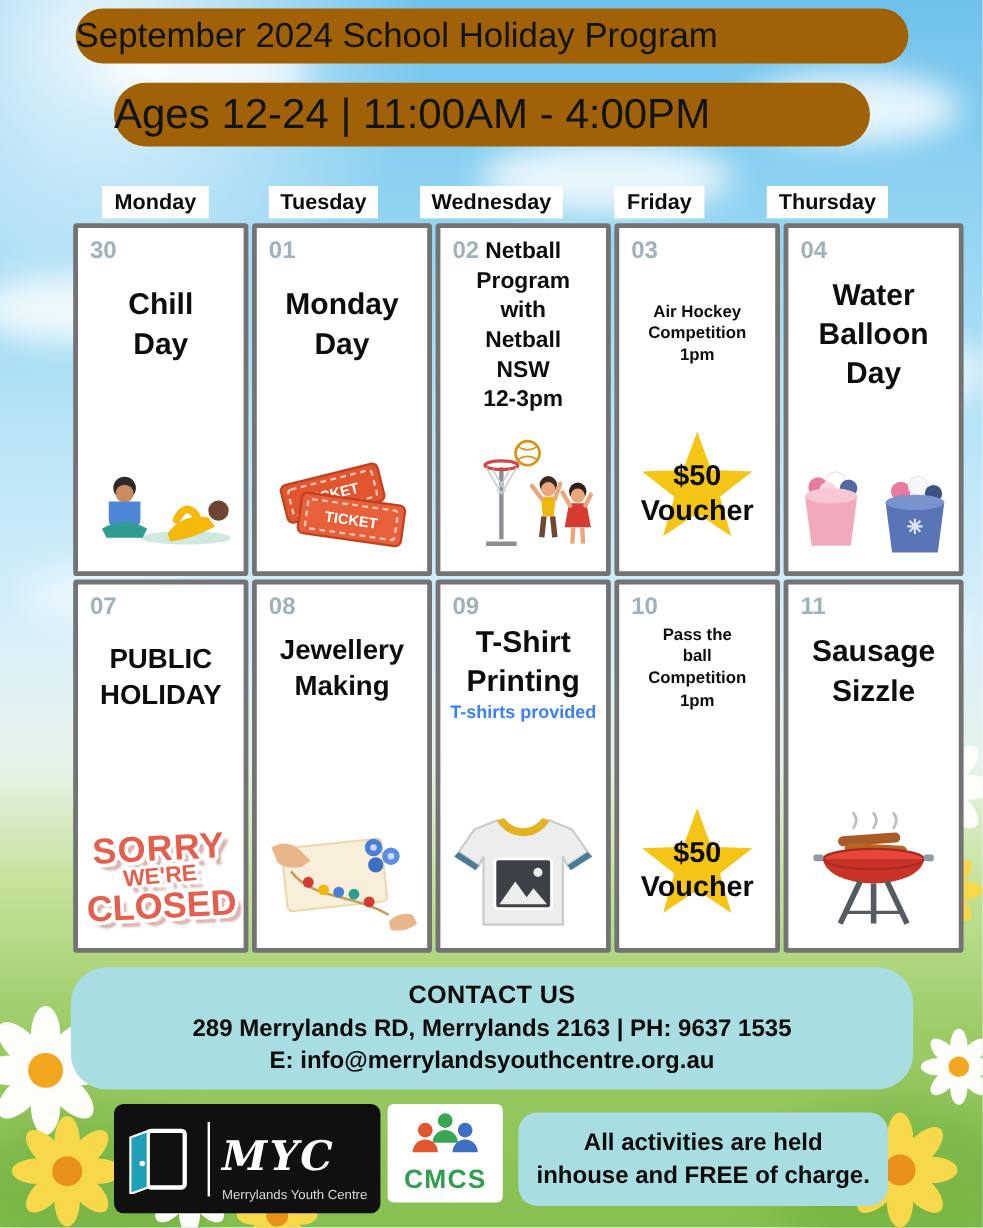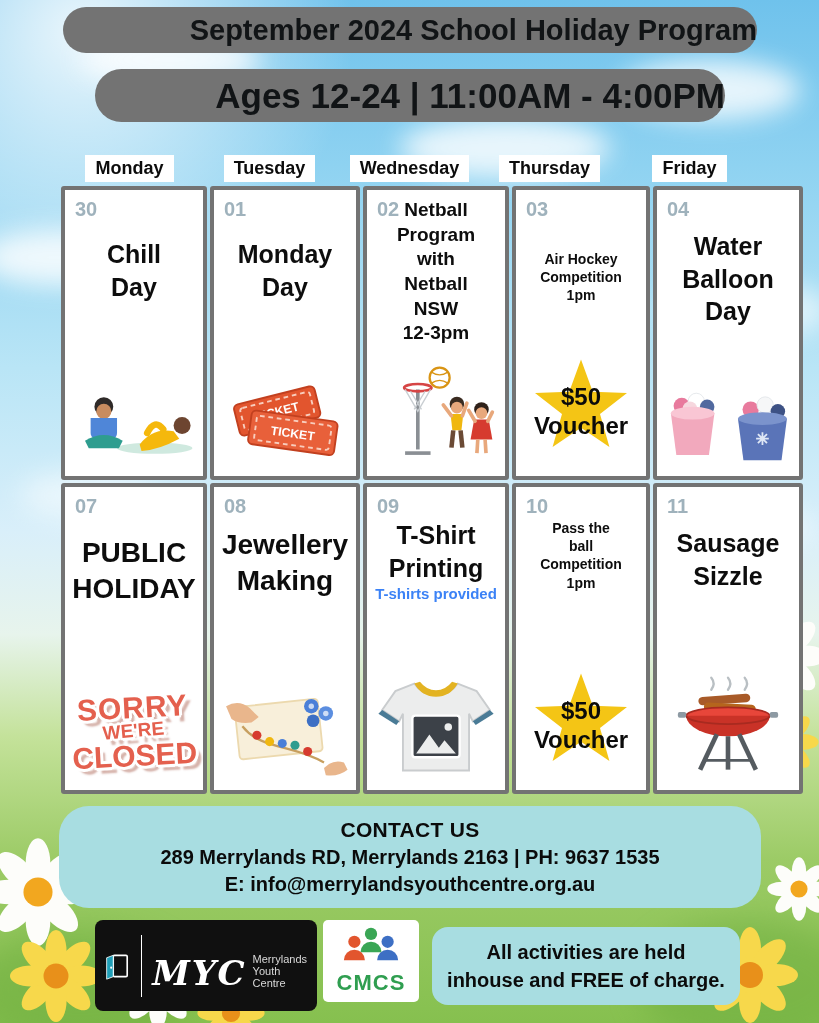--- a/index.html
+++ b/index.html
@@ -10,40 +10,40 @@
   .bg { position:absolute; inset:0; z-index:0;
     background:
       radial-gradient(circle at 10% 3%, rgba(255,255,255,.85), rgba(255,255,255,0) 22%),
       linear-gradient(180deg,#6fc2ec 0%,#8ed2f1 16%,#b9e5f6 36%,#d9effa 52%,#e7f4ec 62%,#c4e29a 72%,#9ccb66 84%,#86c04f 100%);
   }
   .cloud { position:absolute; background:#fff; border-radius:50%; filter:blur(13px); opacity:.8; z-index:1; }
   .bush  { position:absolute; background:#6fae3f; border-radius:50%; filter:blur(16px); opacity:.55; z-index:1; }
   .flower { position:absolute; z-index:2; }
 
   
-  .pill { position:absolute; z-index:5; background:#737373; display:flex; align-items:center; justify-content:flex-end;
-          font-weight:700; color:#111416; }
+  .pill { position:absolute; z-index:5; background:#a16207; display:flex; align-items:center; justify-content:flex-start;
+          font-weight:400; color:#111416; }
   .title-pill { left:63px; top:7px; width:694px; height:46px; border-radius:24px; font-size:29px; }
   .subtitle-pill { left:95px; top:69px; width:630px; height:53px; border-radius:27px; font-size:35px; }
 
   
   .day-headers { position:absolute; z-index:5; left:61px; top:155px; width:697px;
                  display:grid; grid-template-columns:repeat(5,1fr); gap:3px; }
   .dh { display:flex; justify-content:center; }
   .dh-box { background:#fff; padding:3px 10px; font-weight:800; font-size:18px; color:#0c0c0c; }
 
   
   .calendar { position:absolute; z-index:5; left:61px; top:186px; width:697px;
               display:grid; grid-template-columns:repeat(5,1fr); grid-template-rows:294px 311px; gap:3px; }
   .cell { position:relative; background:#fff; border:4px solid #737373; border-radius:3px;
           display:flex; flex-direction:column; align-items:center; padding:6px 3px; }
   .date { position:absolute; top:8px; left:10px; font-size:20px; font-weight:800; color:#9fb2bc; }
   .cell-title { white-space:pre-line; text-align:center; font-weight:800; color:#0d0d0d; line-height:1.3; }
   .cell-sub { font-weight:800; font-size:15px; color:#3b82f6; margin-top:1px; }
-  .t-lg { font-size:25px; }  .t-md { font-size:28px; }  .t-ms { font-size:14px; }  .t-sm { font-size:19px; } .mt-sm { margin-top:26px; } .mt-md { margin-top:34px; }
+  .t-lg { font-size:25px; }  .t-md { font-size:23px; }  .t-ms { font-size:14px; }  .t-sm { font-size:19px; } .mt-sm { margin-top:26px; } .mt-md { margin-top:34px; }
   .mt-lg { margin-top:42px; } .mt-xl { margin-top:54px; } .mt-top { margin-top:2px; }
   .illus { margin-top:auto; margin-bottom:6px; }
 
   .star-wrap { position:relative; margin-top:auto; margin-bottom:10px; width:124px; height:104px; }
   .star-wrap svg { position:absolute; left:12px; top:0; width:100px; height:97px; }
   .star-text { position:absolute; inset:0; display:flex; flex-direction:column; align-items:center;
                justify-content:center; gap:1px; font-weight:800; color:#0b0b0b; padding-top:6px; }
   .v-amt { font-size:24px; }  .v-lbl { font-size:24px; }
 
   .closed-sign { margin-top:auto; margin-bottom:14px; color:#e4604e; font-weight:800; text-align:center;
@@ -58,21 +58,21 @@
   .contact { position:absolute; z-index:5; left:59px; top:806px; width:702px; height:102px; background:#a8dde1;
              border-radius:30px; display:flex; flex-direction:column; align-items:center; justify-content:center;
              gap:4px; font-weight:800; color:#0b0b0b; }
   .contact-heading { font-size:21px; letter-spacing:.3px; }
   .contact-line { font-size:20px; }
 
   
   .myc-logo { position:absolute; z-index:6; left:95px; top:920px; width:222px; height:91px; background:#101010;
               border-radius:8px; display:flex; align-items:center; padding:0 10px; gap:10px; }
   .myc-divider { width:2px; height:62px; background:#fff; }
-  .myc-text { display:flex; flex-direction:row; gap:6px;margin-top:15px; }
+  .myc-text { display:flex; flex-direction:column; gap:6px;margin-top:15px; }
   .myc-abbr { color:#fff; font-size:34px; font-style:italic; font-weight:bold; letter-spacing:2px;
               font-family:"DejaVu Serif","Liberation Serif",serif; }
   .myc-name { color:#d9d9d9; font-size:11px; }
   .cmcs-logo { position:absolute; z-index:6; left:323px; top:920px; width:96px; height:82px; background:#fff;
                border-radius:5px; display:flex; flex-direction:column; align-items:center; justify-content:center; gap:2px; }
   .cmcs-abbr { color:#2f9e50; font-size:22px; font-weight:800; letter-spacing:1px; }
   .note-pill { position:absolute; z-index:6; left:432px; top:927px; width:308px; height:78px; background:#a8dde1;
                border-radius:16px; display:flex; align-items:center; justify-content:center; text-align:center;
                font-size:20px; font-weight:bold; color:#0b0b0b; white-space:pre-line; line-height:1.4; }
 </style>
@@ -151,24 +151,24 @@
     <div class="dh">
         <span class="dh-box">Monday</span>
       </div>
     <div class="dh">
         <span class="dh-box">Tuesday</span>
       </div>
     <div class="dh">
         <span class="dh-box">Wednesday</span>
       </div>
     <div class="dh">
+        <span class="dh-box">Friday</span>
+      </div>
+    <div class="dh">
         <span class="dh-box">Thursday</span>
-      </div>
-    <div class="dh">
-        <span class="dh-box">Friday</span>
       </div>
   </div>
 
   <div class="calendar">
 
     <div class="cell">
       <div class="date">30</div>
       <div class="cell-title t-lg mt-lg">Chill
 Day</div>
       <svg class="illus" width="132" height="92" viewBox="0 0 140 96">

